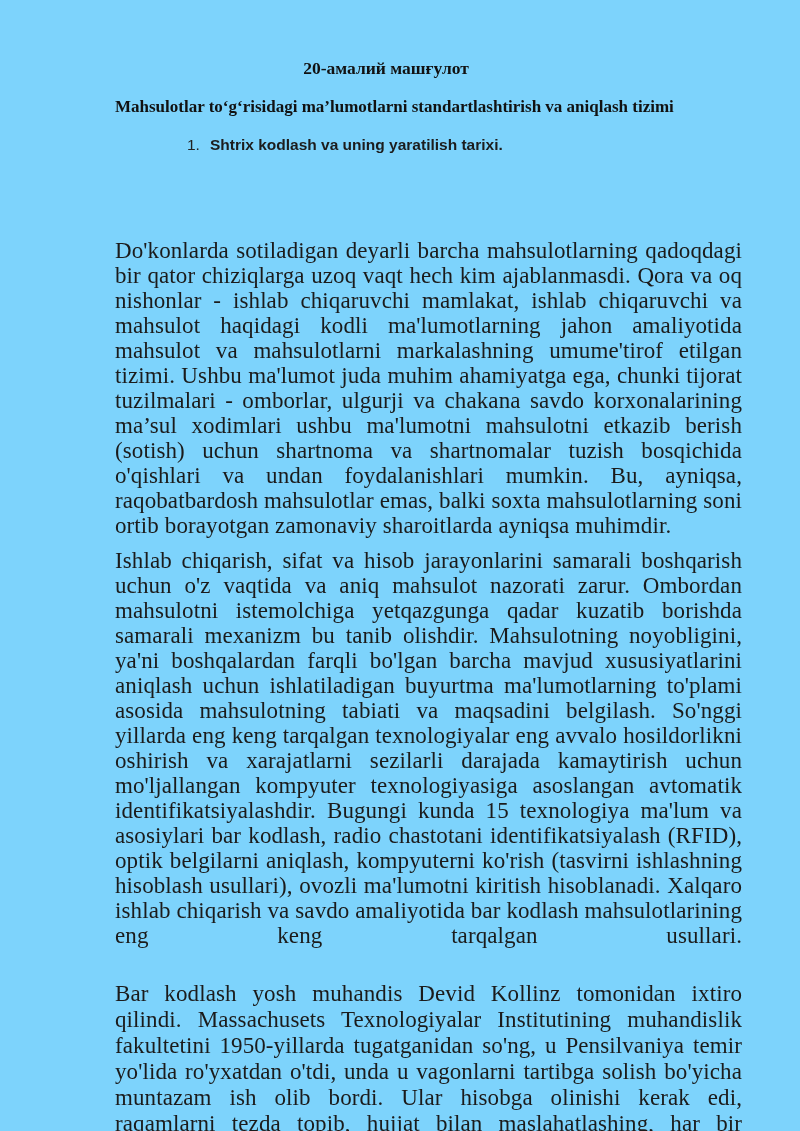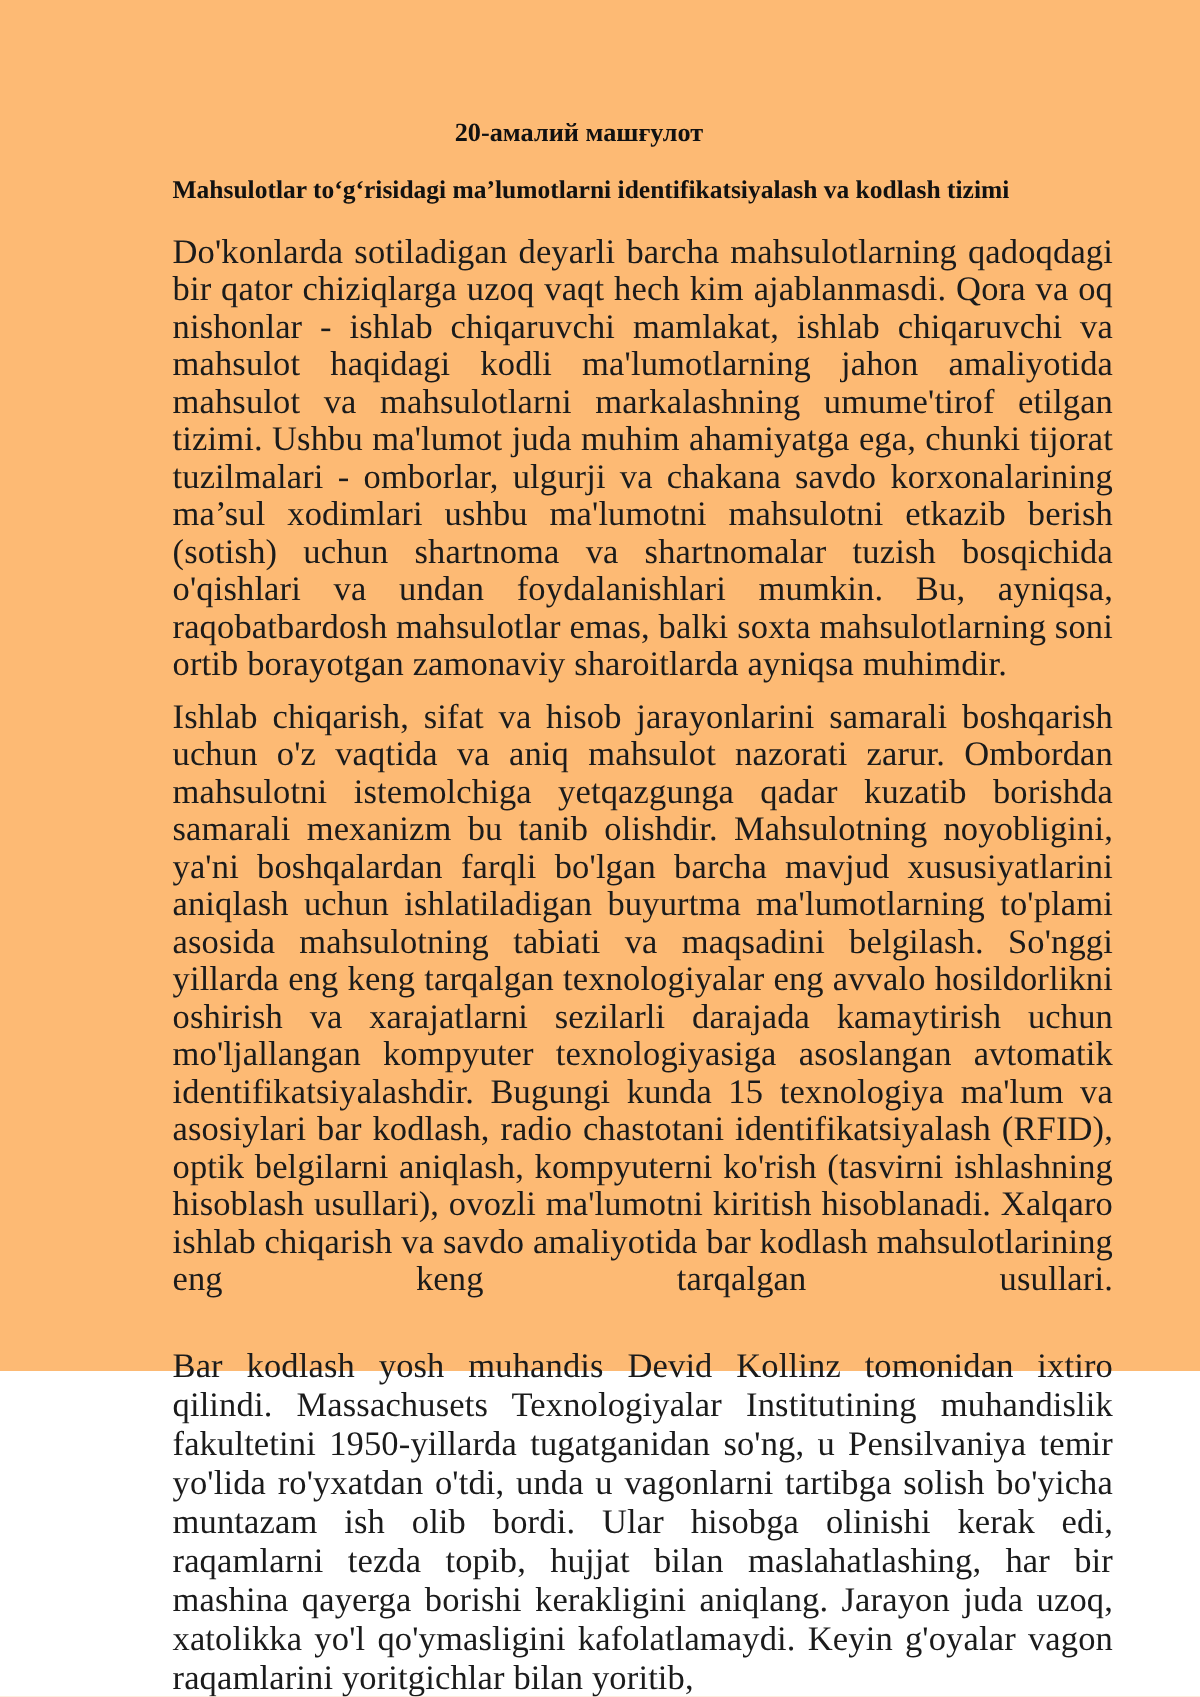--- a/index.html
+++ b/index.html
@@ -10,23 +10,23 @@
   body {
     width: 800px;
     height: 1131px;
     overflow: hidden;
     color: #1a1a1a;
     font-family: "Liberation Serif", serif;
   }
   .page {
     box-sizing: border-box;
     width: 800px;
-    height: 914px;
-    padding: 78px 58px 0 115px;
-    background: #fdba74;
+    height: 1131px;
+    padding: 58px 58px 0 115px;
+    background: #7dd3fc;
   }
   .doc-title {
     font-size: 17.5px;
     font-weight: bold;
     line-height: 20px;
     text-align: center;
     padding-right: 85px;
     margin: 0 0 19px 0;
     color: #111111;
   }
@@ -67,22 +67,25 @@
   .para-2 { text-align-last: justify; }
   .para-3 { line-height: 26px; margin-bottom: 0; margin-top: 33px; }
 </style>
 </head>
 <body>
 
 <div class="page">
 
   <h1 class="doc-title">20-амалий машғулот</h1>
 
-  <h2 class="doc-subtitle">Mahsulotlar to‘g‘risidagi ma’lumotlarni identifikatsiyalash va kodlash tizimi</h2>
+  <h2 class="doc-subtitle">Mahsulotlar to‘g‘risidagi ma’lumotlarni standartlashtirish va aniqlash tizimi</h2>
 
+  <div class="list-row">
+    <span class="list-num">1.</span><span class="list-text">Shtrix kodlash va uning yaratilish tarixi.</span>
+  </div>
 
   <p class="body-para para-1">Do'konlarda sotiladigan deyarli barcha mahsulotlarning qadoqdagi bir qator chiziqlarga uzoq vaqt hech kim ajablanmasdi. Qora va oq nishonlar - ishlab chiqaruvchi mamlakat, ishlab chiqaruvchi va mahsulot haqidagi kodli ma'lumotlarning jahon amaliyotida mahsulot va mahsulotlarni markalashning umume'tirof etilgan tizimi. Ushbu ma'lumot juda muhim ahamiyatga ega, chunki tijorat tuzilmalari - omborlar, ulgurji va chakana savdo korxonalarining ma’sul xodimlari ushbu ma'lumotni mahsulotni etkazib berish (sotish) uchun shartnoma va shartnomalar tuzish bosqichida o'qishlari va undan foydalanishlari mumkin. Bu, ayniqsa, raqobatbardosh mahsulotlar emas, balki soxta mahsulotlarning soni ortib borayotgan zamonaviy sharoitlarda ayniqsa muhimdir.</p>
 
   <p class="body-para para-2">Ishlab chiqarish, sifat va hisob jarayonlarini samarali boshqarish uchun o'z vaqtida va aniq mahsulot nazorati zarur. Ombordan mahsulotni istemolchiga yetqazgunga qadar kuzatib borishda samarali mexanizm bu tanib olishdir. Mahsulotning noyobligini, ya'ni boshqalardan farqli bo'lgan barcha mavjud xususiyatlarini aniqlash uchun ishlatiladigan buyurtma ma'lumotlarning to'plami asosida mahsulotning tabiati va maqsadini belgilash. So'nggi yillarda eng keng tarqalgan texnologiyalar eng avvalo hosildorlikni oshirish va xarajatlarni sezilarli darajada kamaytirish uchun mo'ljallangan kompyuter texnologiyasiga asoslangan avtomatik identifikatsiyalashdir. Bugungi kunda 15 texnologiya ma'lum va asosiylari bar kodlash, radio chastotani identifikatsiyalash (RFID), optik belgilarni aniqlash, kompyuterni ko'rish (tasvirni ishlashning hisoblash usullari), ovozli ma'lumotni kiritish hisoblanadi. Xalqaro ishlab chiqarish va savdo amaliyotida bar kodlash mahsulotlarining eng keng tarqalgan usullari.</p>
 
   <p class="body-para para-3">Bar kodlash yosh muhandis Devid Kollinz tomonidan ixtiro qilindi. Massachusets Texnologiyalar Institutining muhandislik fakultetini 1950-yillarda tugatganidan so'ng, u Pensilvaniya temir yo'lida ro'yxatdan o'tdi, unda u vagonlarni tartibga solish bo'yicha muntazam ish olib bordi. Ular hisobga olinishi kerak edi, raqamlarni tezda topib, hujjat bilan maslahatlashing, har bir mashina qayerga borishi kerakligini aniqlang. Jarayon juda uzoq, xatolikka yo'l qo'ymasligini kafolatlamaydi. Keyin g'oyalar vagon raqamlarini yoritgichlar bilan yoritib,</p>
 
 </div>
 
 </body></html>

